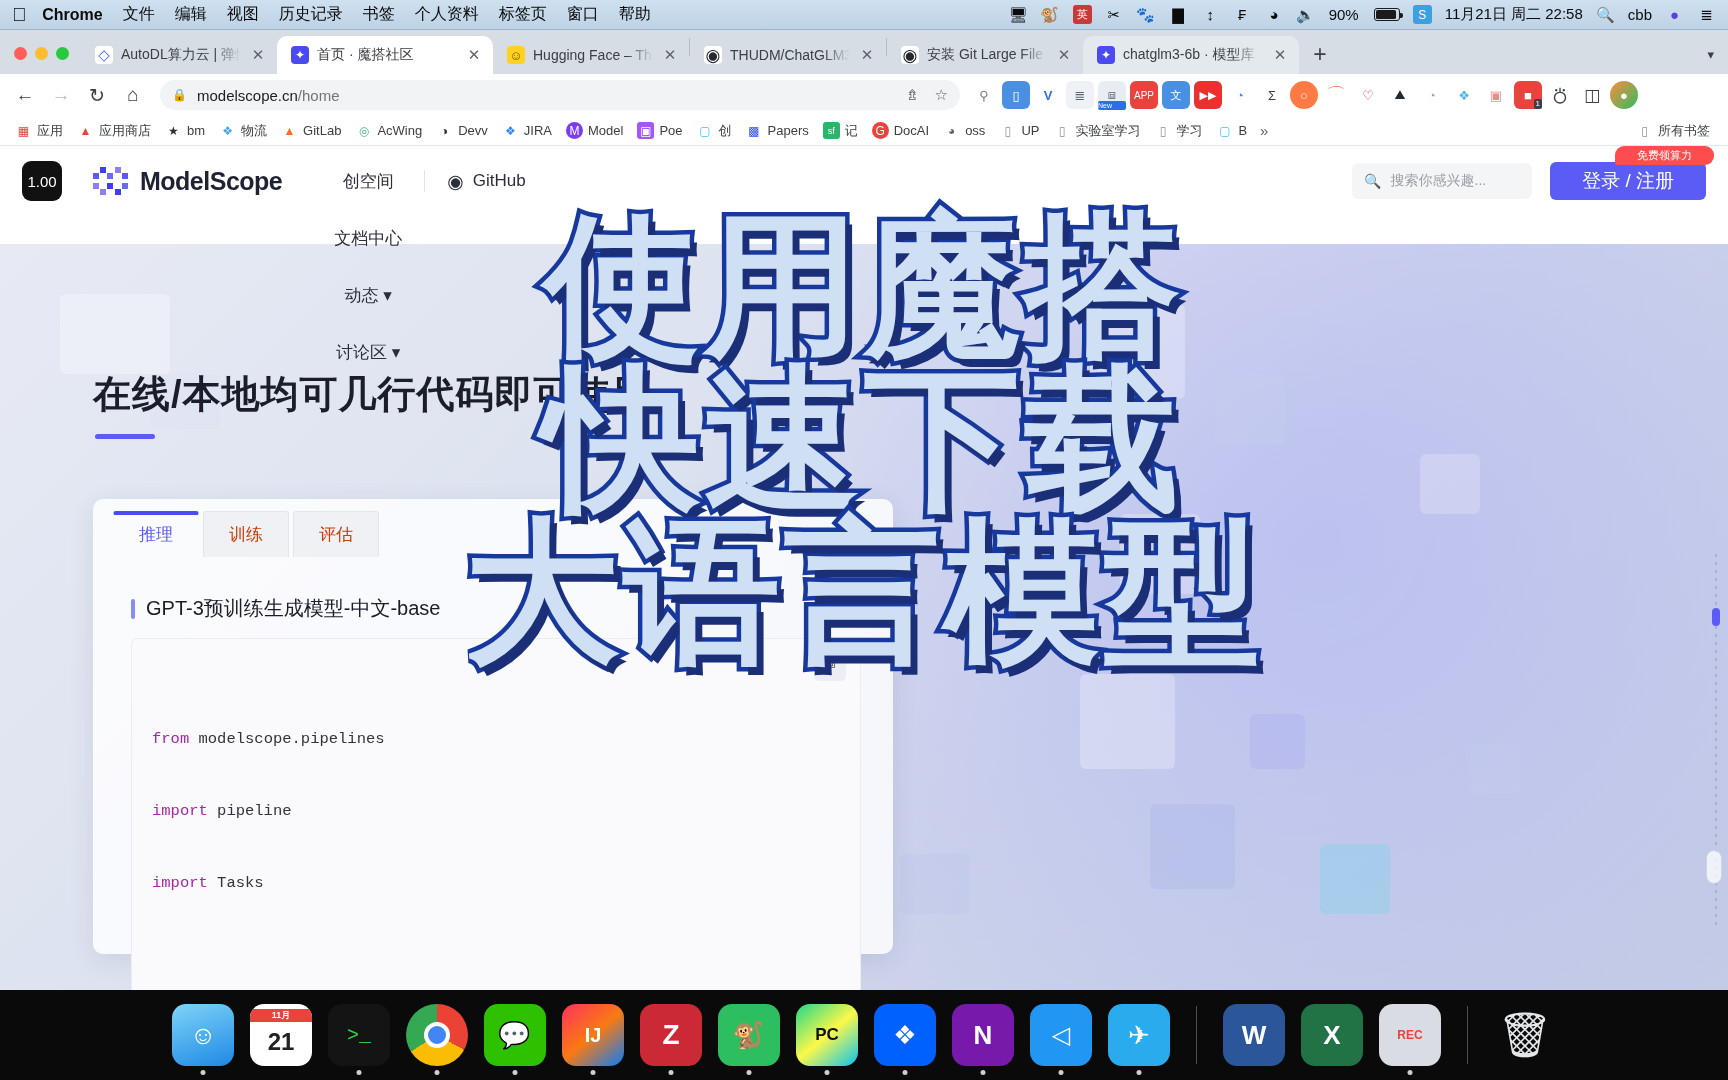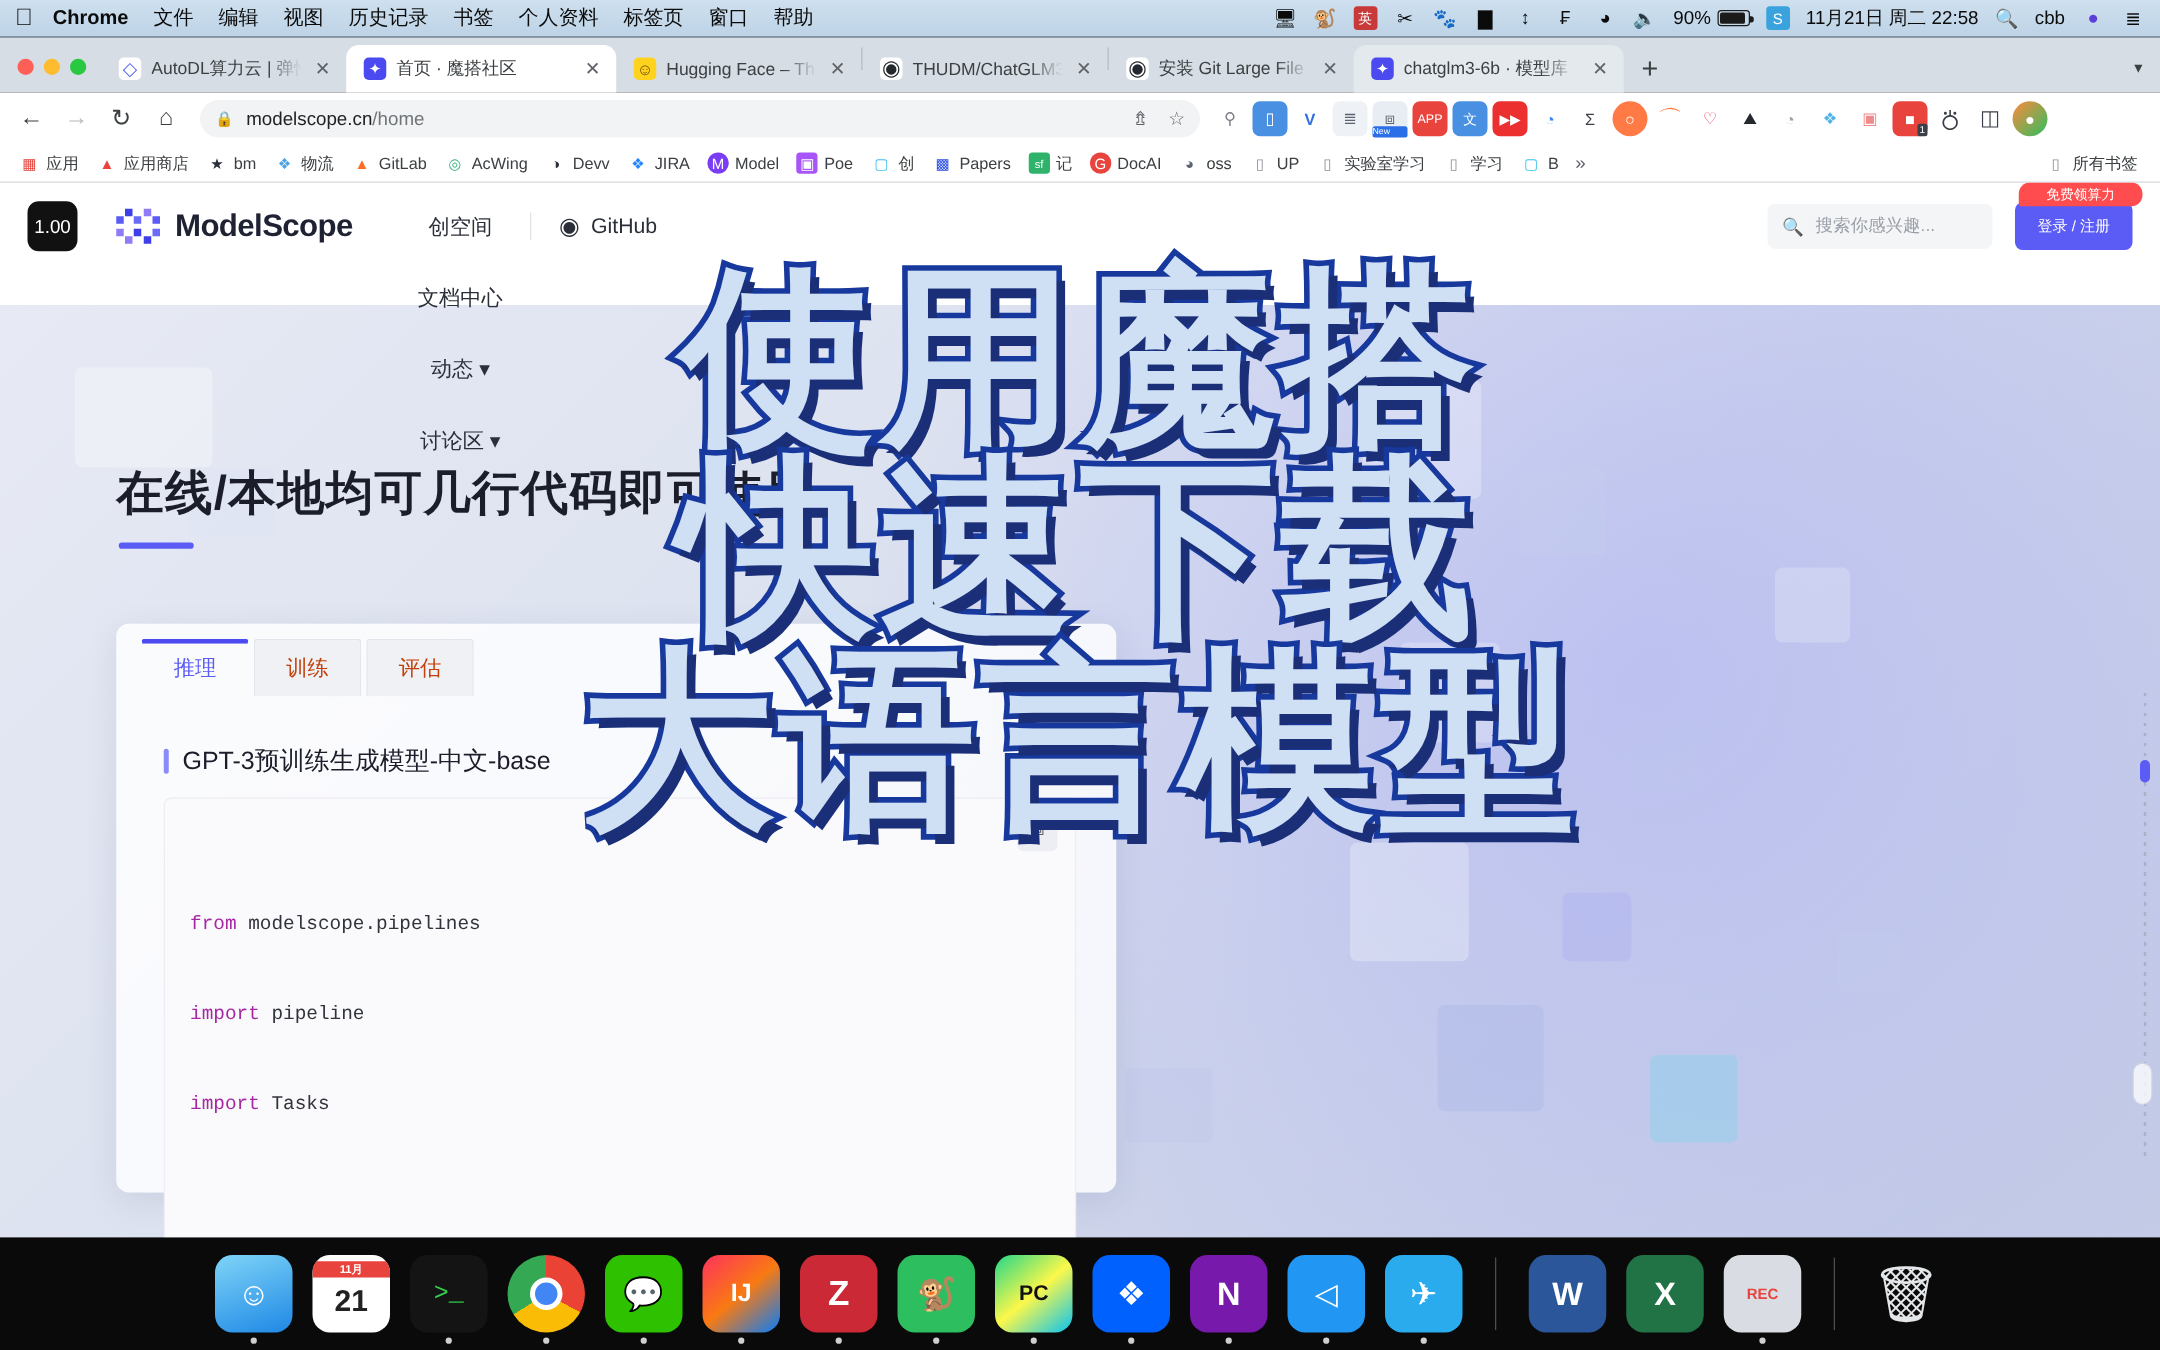--- a/index.html
+++ b/index.html
@@ -16,21 +16,21 @@
     background: linear-gradient(to bottom, #cfe0ef 0%, #bdd3e6 100%);
     display: flex; align-items: center; padding: 0 12px;
     font-size: 16px; color: #0b0b0b; border-bottom: 1px solid #9bb3c9;
   }
   .mb-apple { font-size: 19px; margin-right: 16px; line-height: 1; }
   .mb-app { font-weight: bold; margin-right: 20px; }
   .mb-item { margin-right: 20px; white-space: nowrap; }
   .mb-right { margin-left: auto; display: flex; align-items: center; gap: 13px; }
   .mb-ico { width: 19px; height: 19px; display: inline-flex; align-items: center;
             justify-content: center; font-size: 15px; }
-  .mb-batt { display: flex; align-items: center; gap: 5px; font-size: 15px; }
+  .mb-batt { display: flex; align-items: center; gap: 15px; font-size: 15px; }
   .batt-body { width: 26px; height: 13px; border: 1.6px solid #1b1b1b; border-radius: 3px;
                position: relative; }
   .batt-body::after { content:''; position:absolute; right:-4px; top:3.5px; width:2.5px;
                height:5px; background:#1b1b1b; border-radius:0 2px 2px 0;}
   .batt-fill { position:absolute; left:1.3px; top:1.3px; bottom:1.3px; width:20px;
                background:#1b1b1b; border-radius:1.5px;}
   .mb-date { font-size: 15px; white-space: nowrap; }
 
   
   .chrome-tabstrip {
@@ -109,22 +109,22 @@
   .ms-nav { display: flex; align-items: center; gap: 34px; font-size: 17px; color: #2b2f3a; flex-direction: column; }
   .ms-nav .it { white-space: nowrap; }
   .ms-nav .it.active { color: #5b5bf5; }
   .ms-divider { width: 1px; height: 22px; background: #e0e2e8; margin: 0 22px; }
   .gh { display: flex; align-items: center; gap: 9px; font-size: 17px; color: #2b2f3a; }
   .ms-right { margin-left: auto; display: flex; align-items: center; gap: 18px; position: relative;}
   .ms-search { width: 180px; height: 36px; background: #f4f5f7; border-radius: 6px;
                display: flex; align-items: center; gap: 9px; padding: 0 12px;
                font-size: 14px; color: #9a9ea8; }
   .ms-login { height: 38px; background: #5b5bf5; color: #fff; border-radius: 6px;
-              display:flex; align-items:center; justify-content:center; padding: 0 18px;
-              font-size: 12px; white-space: nowrap; }
+              display:flex; align-items:center; justify-content:center; padding: 0 32px;
+              font-size: 19px; white-space: nowrap; }
   .ms-badge { position: absolute; top: -16px; right: -8px; background: #ff4d4f; color:#fff;
               font-size: 11px; border-radius: 9px 9px 9px 2px; padding: 2px 22px; white-space: nowrap;}
 
   .hero {
     position: absolute; top: 70px; left: 0; width: 1728px; height: 774px;
     background:
       radial-gradient(circle at 76% 38%, rgba(150,150,255,.30) 0%, rgba(150,150,255,0) 45%),
       linear-gradient(135deg, #e7eaf4 0%, #dde2f0 35%, #cdd4ea 62%, #c3cbe6 100%);
     overflow: hidden;
     margin-top: 28px;

